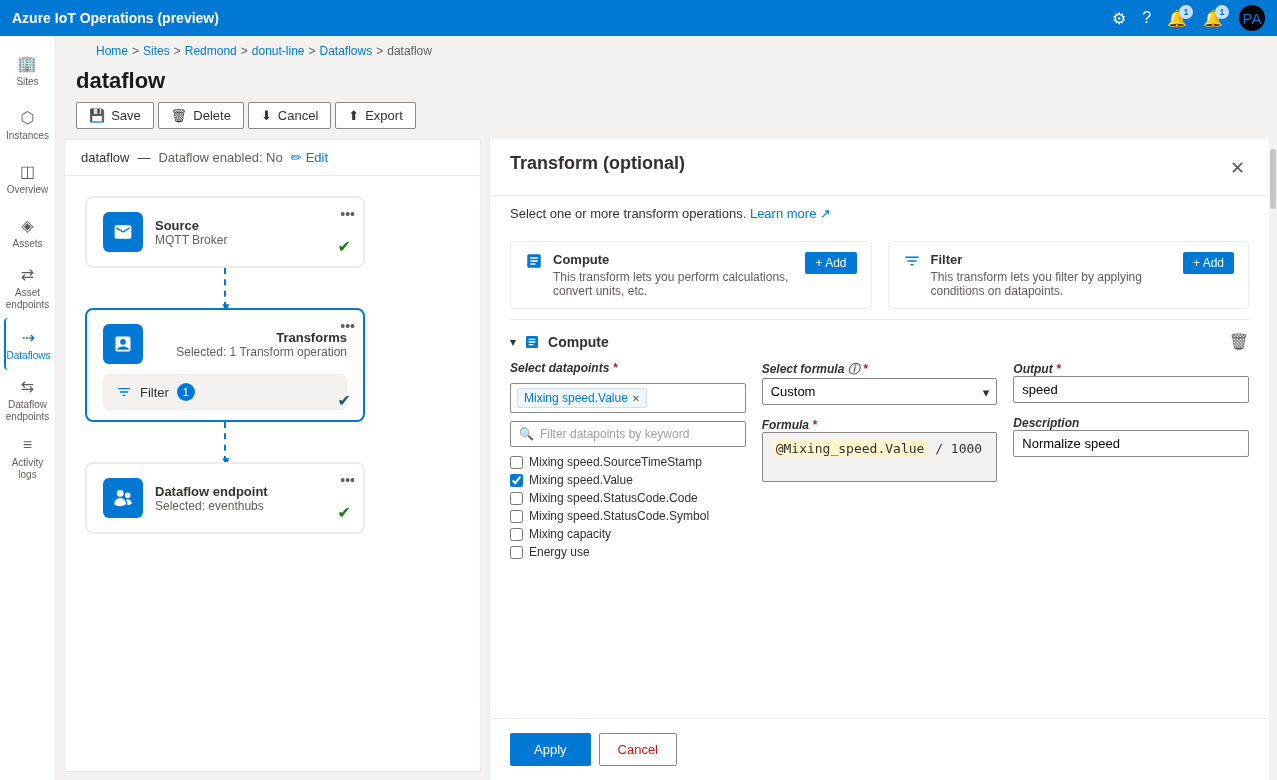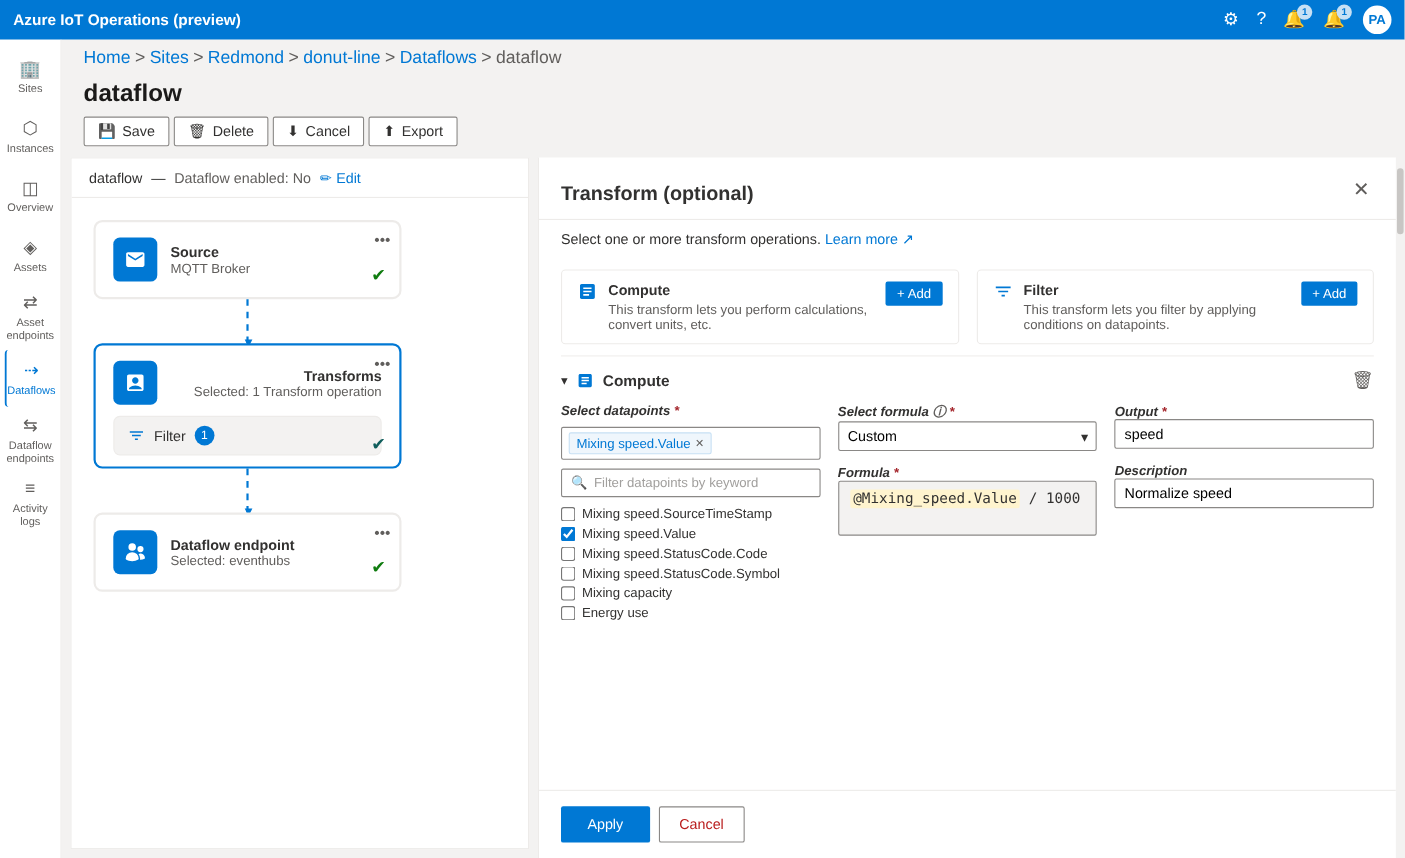--- a/index.html
+++ b/index.html
@@ -11,21 +11,21 @@
       color: white;
       height: 36px;
       display: flex;
       align-items: center;
       padding: 0 12px;
       justify-content: space-between;
       flex-shrink: 0;
     }
     .topbar-title { font-size: 14px; font-weight: 600; }
     .topbar-icons { display: flex; gap: 16px; align-items: center; font-size: 16px; }
-    .topbar-avatar { background: #ffffff; color: #0078d4; border-radius: 50%; width: 26px; height: 26px; display: flex; align-items: center; justify-content: center; font-size: 12px; font-weight: 700; }
+    .topbar-avatar { background: #000000; color: #0078d4; border-radius: 50%; width: 26px; height: 26px; display: flex; align-items: center; justify-content: center; font-size: 15px; font-weight: 400; }
     .notification-badge { position: relative; display: inline-flex; align-items: center; }
     .badge { position: absolute; top: -4px; right: -6px; background: #c7e0f4; color: #0078d4; border-radius: 50%; width: 14px; height: 14px; font-size: 9px; display: flex; align-items: center; justify-content: center; font-weight: 700; }
 
     
     .app-body { display: flex; flex: 1; overflow: hidden; }
 
     
     .sidebar {
       width: 56px;
       background: #fff;
@@ -50,21 +50,21 @@
       color: #605e5c;
       font-size: 10px;
     }
     .sidebar-item.active { color: #0078d4; border-left: 2px solid #0078d4; }
     .sidebar-item .icon { font-size: 16px; }
 
     
     .content { flex: 1; display: flex; flex-direction: column; overflow: hidden; background: #f3f2f1; }
 
     
-    .breadcrumb-bar { padding: 8px 20px 4px; font-size: 16px; color: #605e5c; display: flex; align-items: center; gap: 4px; }
+    .breadcrumb-bar { padding: 8px 20px 4px; font-size: 12px; color: #605e5c; display: flex; align-items: center; gap: 4px; margin-left: 20px; }
     .breadcrumb-bar a { color: #0078d4; text-decoration: none; cursor: pointer; }
     .bc-sep { color: #605e5c; }
 
     
     .page-header { padding: 6px 20px 10px; display: flex; flex-direction: column; gap: 8px; }
     .page-title { font-size: 22px; font-weight: 600; color: #1b1a19; }
 
     
     .toolbar { display: flex; gap: 4px; }
     .toolbar-btn {
@@ -107,21 +107,21 @@
     
     .transform-panel {
       width: 780px;
       background: white;
       border-left: 1px solid #edebe9;
       display: flex;
       flex-direction: column;
       overflow: hidden;
       flex-shrink: 0;
     }
-    .panel-header { padding: 14px 20px 12px; display: flex; align-items: flex-end; justify-content: space-between; border-bottom: 1px solid #edebe9; }
+    .panel-header { padding: 14px 20px 12px; display: flex; align-items: flex-start; justify-content: space-between; border-bottom: 1px solid #edebe9; }
     .panel-title { font-size: 18px; font-weight: 600; }
     .panel-close { cursor: pointer; color: #605e5c; font-size: 18px; padding: 4px; }
     .panel-desc { padding: 10px 20px; font-size: 13px; color: #323130; }
     .panel-desc a { color: #0078d4; text-decoration: none; }
 
     
     .transform-options { padding: 10px 20px; display: flex; gap: 16px; }
     .transform-card {
       border: 1px solid #edebe9; border-radius: 4px; padding: 10px 14px;
       display: flex; align-items: flex-start; gap: 10px; flex: 1; cursor: pointer;

